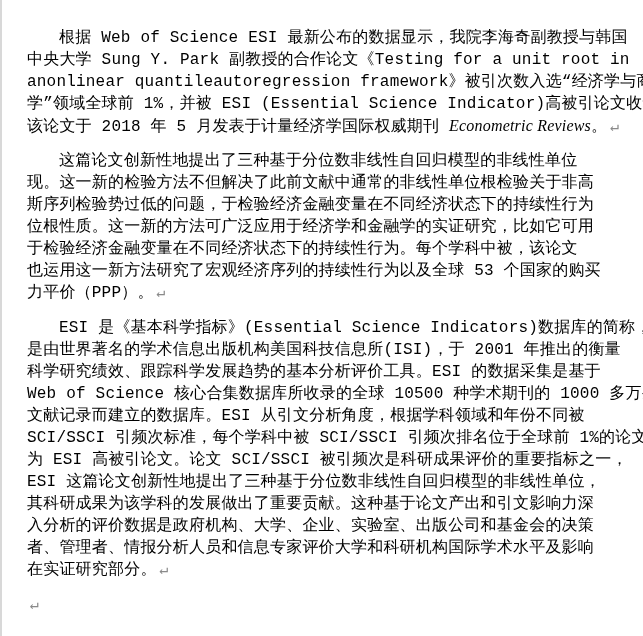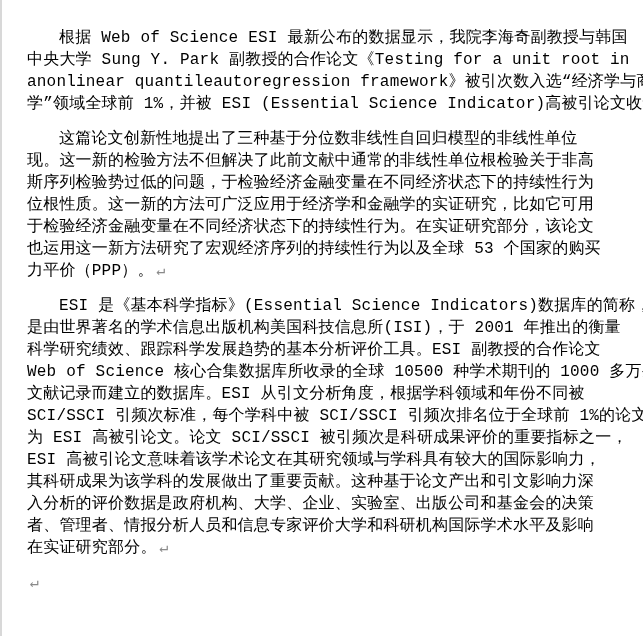--- a/index.html
+++ b/index.html
@@ -50,39 +50,40 @@
 </style>
 </head>
 <body>
 
 <div class="page">
     <div class="para">
       <div class="line indent"><span class="seg">根据 Web of Science ESI 最新公布的数据显示，我院李海奇副教授与韩国</span></div>
       <div class="line"><span class="seg">中央大学 Sung Y. Park 副教授的合作论文《Testing for a unit root in</span></div>
       <div class="line"><span class="seg">anonlinear quantileautoregression framework》被引次数入选“经济学与商</span></div>
       <div class="line"><span class="seg">学”领域全球前 1%，并被 ESI (Essential Science Indicator)高被引论文收录。</span></div>
+      <div class="line"><span class="seg">该论文于 2018 年 5 月发表于计量经济学国际权威期刊 </span><span class="seg-italic">Econometric Reviews</span><span class="seg">。</span><span class="pilcrow" style="color: rgb(138, 138, 138);">↵</span></div>
     </div>
     <div class="para">
       <div class="line indent"><span class="seg">这篇论文创新性地提出了三种基于分位数非线性自回归模型的非线性单位</span></div>
       <div class="line"><span class="seg">现。这一新的检验方法不但解决了此前文献中通常的非线性单位根检验关于非高</span></div>
       <div class="line"><span class="seg">斯序列检验势过低的问题，于检验经济金融变量在不同经济状态下的持续性行为</span></div>
       <div class="line"><span class="seg">位根性质。这一新的方法可广泛应用于经济学和金融学的实证研究，比如它可用</span></div>
-      <div class="line"><span class="seg">于检验经济金融变量在不同经济状态下的持续性行为。在实证研究部分，该论文</span></div>
+      <div class="line"><span class="seg">于检验经济金融变量在不同经济状态下的持续性行为。每个学科中被，该论文</span></div>
       <div class="line"><span class="seg">也运用这一新方法研究了宏观经济序列的持续性行为以及全球 53 个国家的购买</span></div>
       <div class="line"><span class="seg">力平价（PPP）。</span><span class="pilcrow" style="color: rgb(138, 138, 138);">↵</span></div>
     </div>
     <div class="para">
       <div class="line indent"><span class="seg">ESI 是《基本科学指标》(Essential Science Indicators)数据库的简称，</span></div>
       <div class="line"><span class="seg">是由世界著名的学术信息出版机构美国科技信息所(ISI)，于 2001 年推出的衡量</span></div>
-      <div class="line"><span class="seg">科学研究绩效、跟踪科学发展趋势的基本分析评价工具。ESI 副教授的合作论文</span></div>
+      <div class="line"><span class="seg">科学研究绩效、跟踪科学发展趋势的基本分析评价工具。ESI 的数据采集是基于</span></div>
       <div class="line"><span class="seg">Web of Science 核心合集数据库所收录的全球 10500 种学术期刊的 1000 多万条</span></div>
       <div class="line"><span class="seg">文献记录而建立的数据库。ESI 从引文分析角度，根据学科领域和年份不同被</span></div>
       <div class="line"><span class="seg">SCI/SSCI 引频次标准，每个学科中被 SCI/SSCI 引频次排名位于全球前 1%的论文</span></div>
       <div class="line"><span class="seg">为 ESI 高被引论文。论文 SCI/SSCI 被引频次是科研成果评价的重要指标之一，</span></div>
-      <div class="line"><span class="seg">ESI 高被引论文意味着该学术论文在其研究领域与学科具有较大的国际影响力，</span></div>
+      <div class="line"><span class="seg">ESI 这篇论文创新性地提出了三种基于分位数非线性自回归模型的非线性单位，</span></div>
       <div class="line"><span class="seg">其科研成果为该学科的发展做出了重要贡献。这种基于论文产出和引文影响力深</span></div>
       <div class="line"><span class="seg">入分析的评价数据是政府机构、大学、企业、实验室、出版公司和基金会的决策</span></div>
       <div class="line"><span class="seg">者、管理者、情报分析人员和信息专家评价大学和科研机构国际学术水平及影响</span></div>
       <div class="line"><span class="seg">在实证研究部分。</span><span class="pilcrow" style="color: rgb(138, 138, 138);">↵</span></div>
     </div>
     <div class="para">
       <div class="line"><span class="seg"></span><span class="pilcrow" style="color: rgb(138, 138, 138);">↵</span></div>
     </div>
   </div>
 

